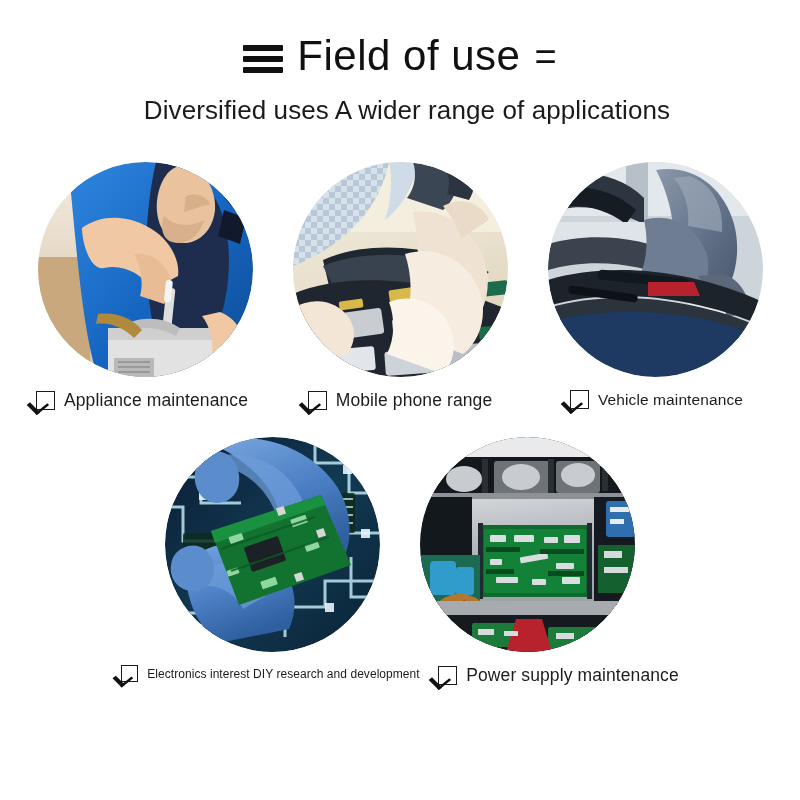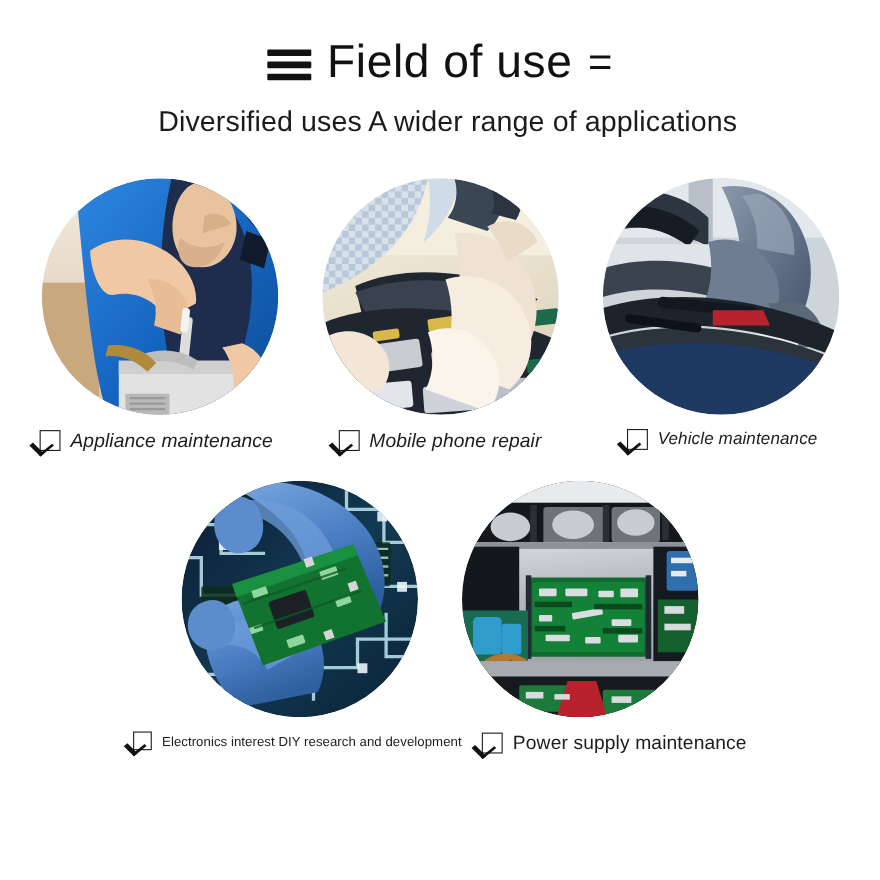--- a/index.html
+++ b/index.html
@@ -30,21 +30,21 @@
   }
   .equals-icon { font-size: 38px; font-weight: 400; color: #111; margin-top: 2px; }
   .subtitle {
     margin-top: 16px; font-size: 26px; font-weight: 400; color: #1b1b1b;
     letter-spacing: 0.1px;
     padding-left: 14px;
   }
 
   
   .row { display: flex; justify-content: center; }
-  .row-top { margin-top: 36px; gap: 40px; font-style: italic; }
+  .row-top { margin-top: 36px; gap: 40px; }
   .row-bottom { margin-top: 26px; gap: 40px; }
 
   .cell { display: flex; flex-direction: column; align-items: center; width: 215px; }
 
   .photo {
     width: 215px; height: 215px; border-radius: 50%;
     overflow: hidden; position: relative; background: #e9edf1;
   }
   .photo svg { display: block; width: 100%; height: 100%; }
 
@@ -194,21 +194,21 @@
             <path d="M120 50 c30 -4 58 14 70 44 c10 26 4 56 -14 72 l-58 -20 c10 -32 8 -66 2 -96 Z" fill="#f0e2d2"></path>
             <path d="M112 92 c34 -10 66 8 76 42 c6 22 -2 46 -18 58 l-62 -24 c12 -24 12 -52 4 -76 Z" fill="#f7ece0"></path>
             <path d="M96 140 c26 -10 52 2 62 28 c6 16 2 34 -8 44 l-56 -20 c8 -16 8 -36 2 -52 Z" fill="#fbf4ea"></path>
             <path d="M0 146 c20 -12 44 -8 56 10 c8 12 6 28 -4 38 l-52 -6 Z" fill="#f3e6d6"></path>
             <path d="M150 44 c18 -10 38 -4 46 14 l-28 18 c-4 -12 -10 -22 -18 -32 Z" fill="#e9dbc8"></path>
           </g>
         </svg>
       </div>
       <div class="caption">
         <span class="cb"></span>
-        <span class="cap-text">Mobile phone repair</span>
+        <span class="cap-text">Mobile phone range</span>
       </div>
     </div>
 
     <div class="cell cell-3">
       <div class="photo">
         <svg viewBox="0 0 215 215" preserveAspectRatio="xMidYMid slice">
           <defs>
             <clipPath id="c3">
                 <circle cx="107.5" cy="107.5" r="107.5"></circle>
               </clipPath>

